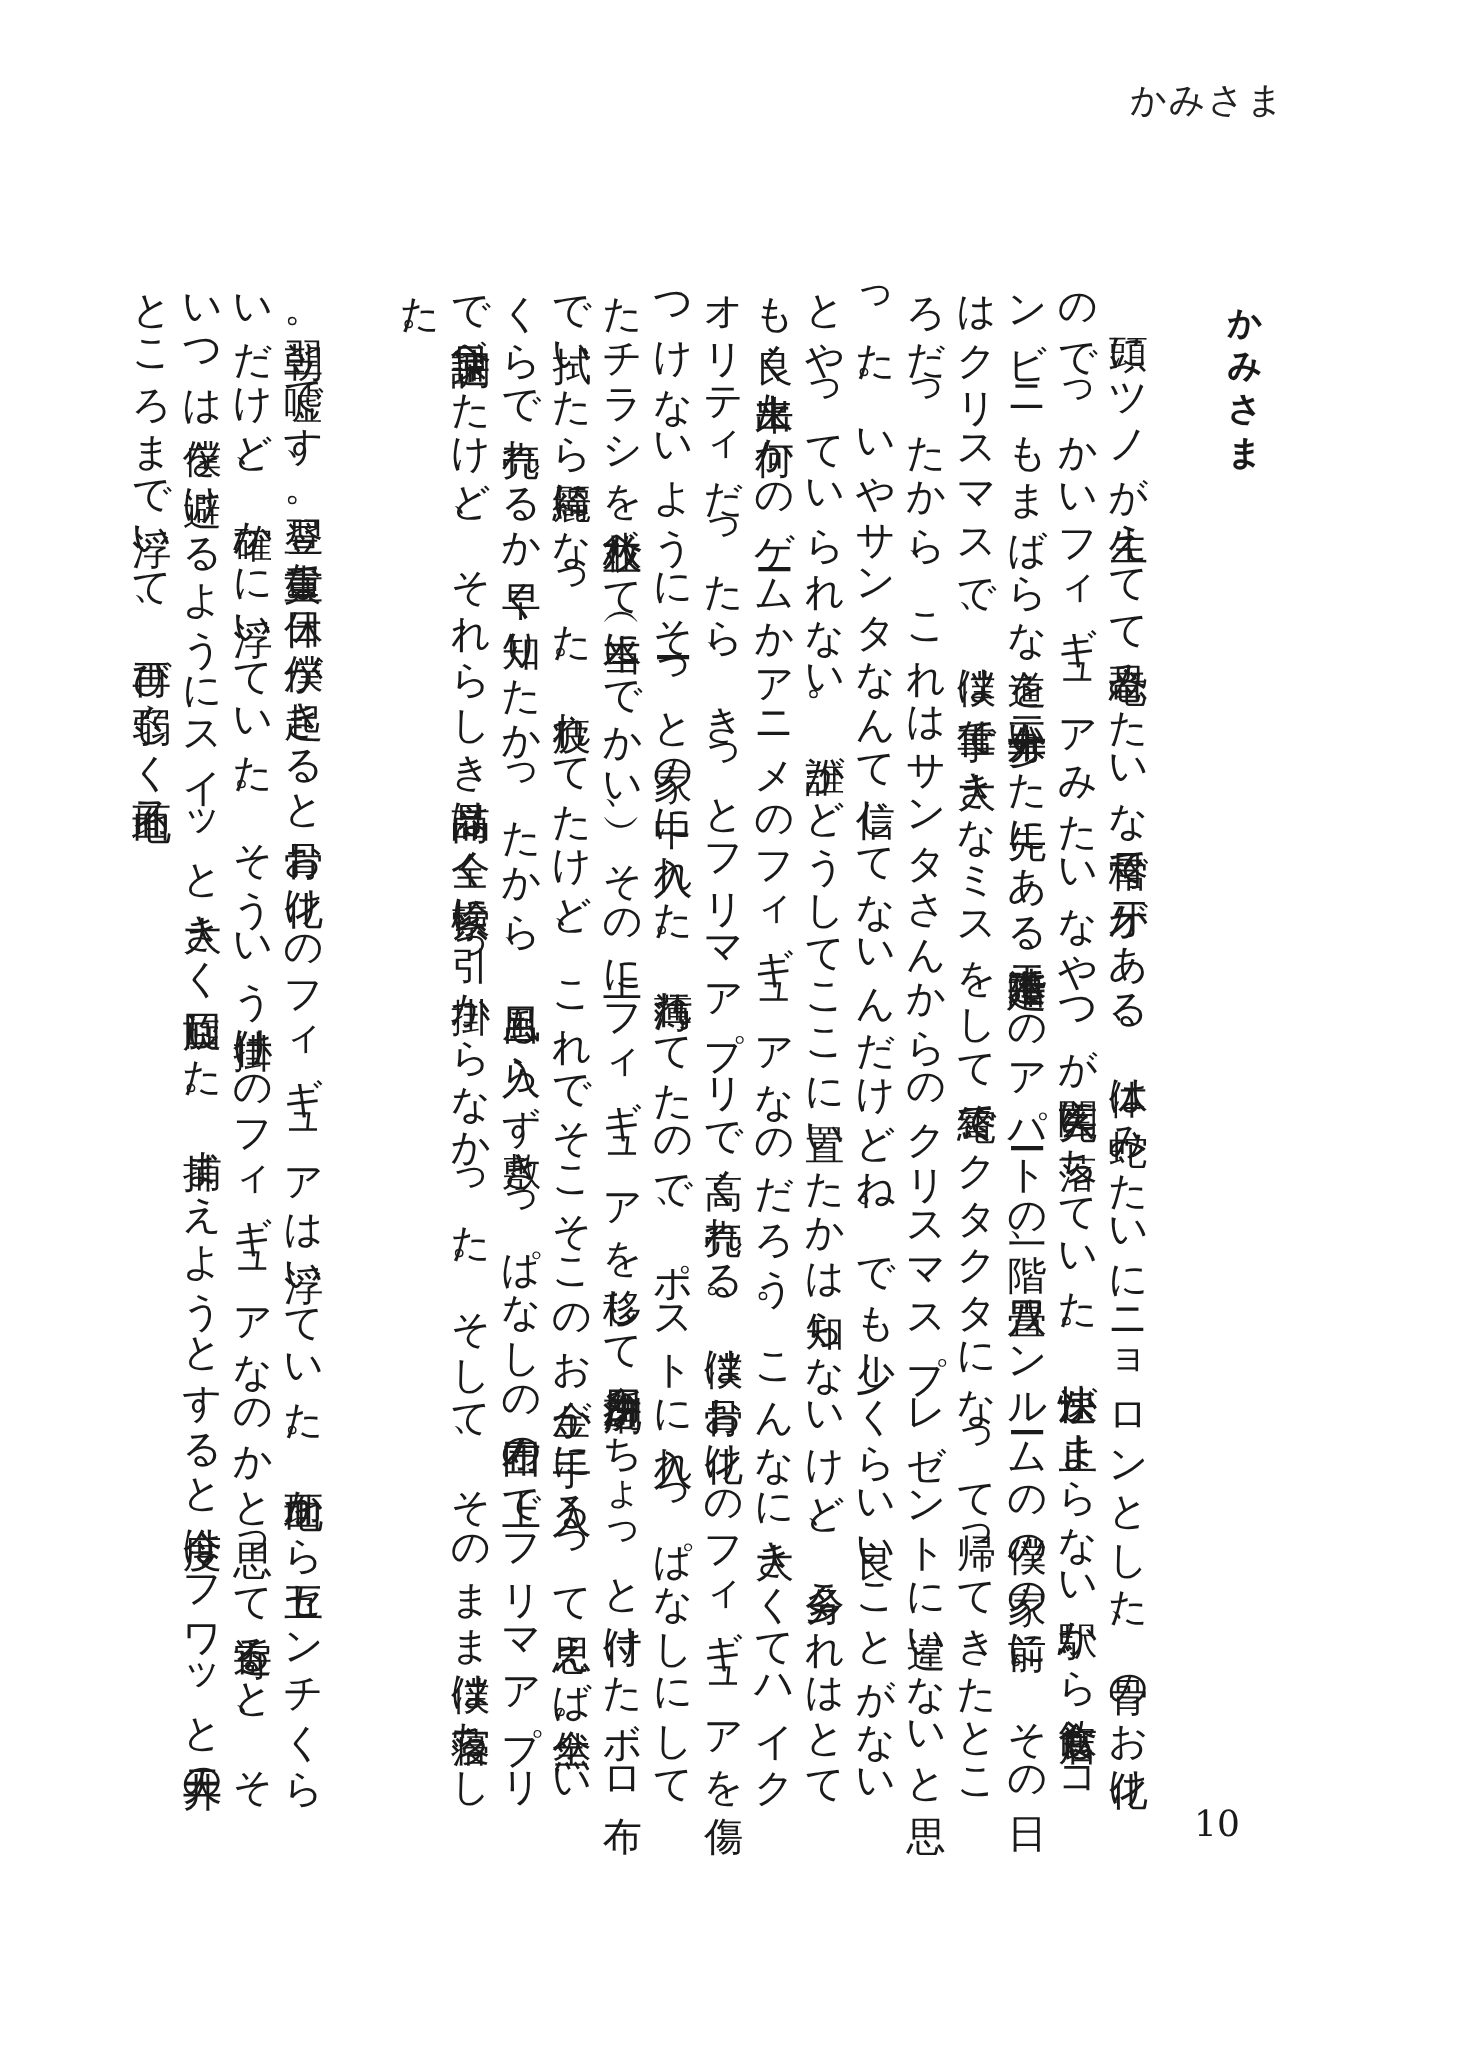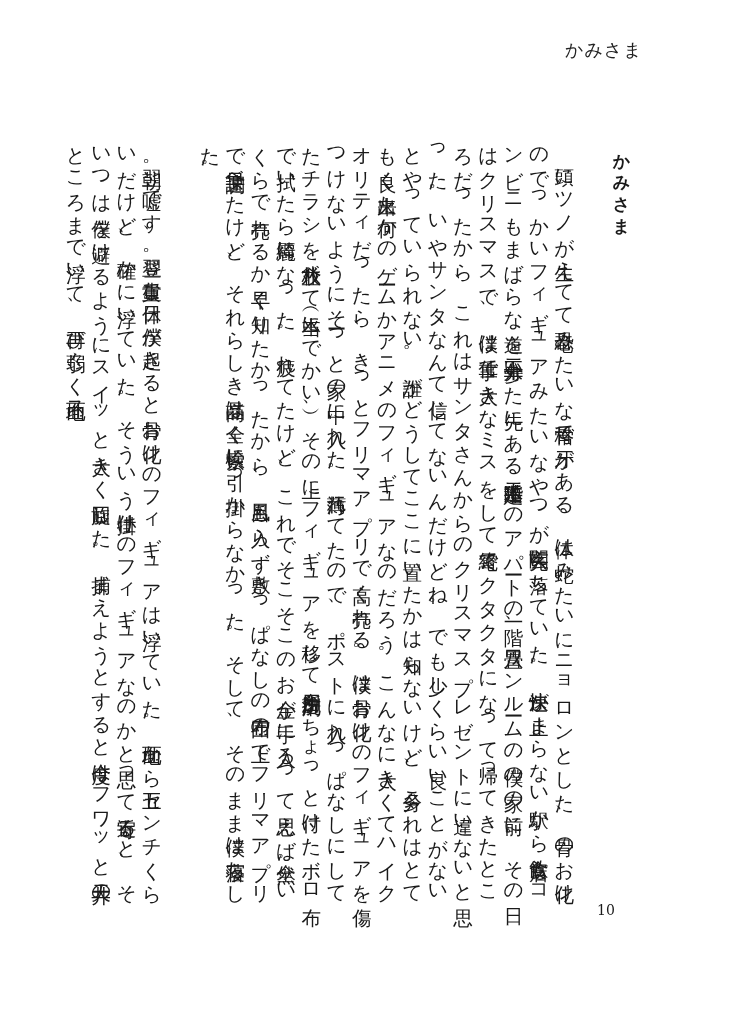--- a/index.html
+++ b/index.html
@@ -7,21 +7,21 @@
            font-family: "DejaVu Serif", "Liberation Serif", serif; color: #1a1a1a; }
     .running-header { position: absolute; top: 38px; left: 565px; font-size: 18px;
            font-family: "DejaVu Sans", "Liberation Sans", sans-serif; letter-spacing: 1px; color: #222; }
     .text-block { position: absolute; top: 134px; right: 96px; height: 760px;
            writing-mode: vertical-rl; font-size: 19.6px; line-height: 25.3px;
            letter-spacing: 0.6px; }
     .chapter-title { font-family: "DejaVu Sans", "Liberation Sans", sans-serif; font-size: 17px;
            margin: 0; padding-top: 8px; margin-left: 32px; letter-spacing: 2px; }
     .para { margin: 0; text-indent: 1em; text-align: justify; }
     .para + .para.gap { margin-right: 33px; }
-    .page-number { position: absolute; top: 902px; left: 597px; font-size: 14px;
+    .page-number { position: absolute; top: 902px; left: 597px; font-size: 18px;
            font-family: "DejaVu Serif", "Liberation Serif", serif; text-align: center; }
   </style>
 </head>
 <body>
 
 <div class="running-header">かみさま</div>
 
 <div class="text-block">
   <h2 class="chapter-title">かみさま</h2>
   <p class="para">頭にツノが生えてて恐竜みたいな骨格で牙がある、体は蛇みたいにニョロンとした、骨のお化けのでっかいフィギュアみたいなやつが玄関先に落ちていた。快速が止まらない駅から飲食店もコンビニもまばらな道を二十五分歩いた先にある木造二階建てのアパートの一階、八畳ワンルームの僕の家の前に。その日はクリスマスで、僕は仕事で大きなミスをして終電でクタクタになって帰ってきたところだったから、これはサンタさんからのクリスマスプレゼントに違いないと思った。いやサンタなんて信じてないんだけどね。でも少しくらい良いことがないとやっていられない。誰がどうしてここに置いたかは知らないけど、多分これはとても良く出来た何かのゲームかアニメのフィギュアなのだろう。こんなに大きくてハイクオリティだったら、きっとフリマアプリで高く売れる。僕は骨お化けのフィギュアを傷つけないようにそーっと家の中に入れた。薄汚れてたので、ポストに入れっぱなしにしてたチラシを八枚並べて（本当にでかい）、その上にフィギュアを移して台所用洗剤をちょっと付けたボロ布で拭いたら綺麗になった。疲れてたけど、これでそこそこのお金が手に入るって思えば全然。いくらで売れるか早く知りたかったから、風呂も入らず敷きっぱなしの布団の上でフリマアプリで早速調べたけど、それらしき商品は全く検索に引っ掛からなかった。そして、そのまま僕は寝落ちした。</p>

